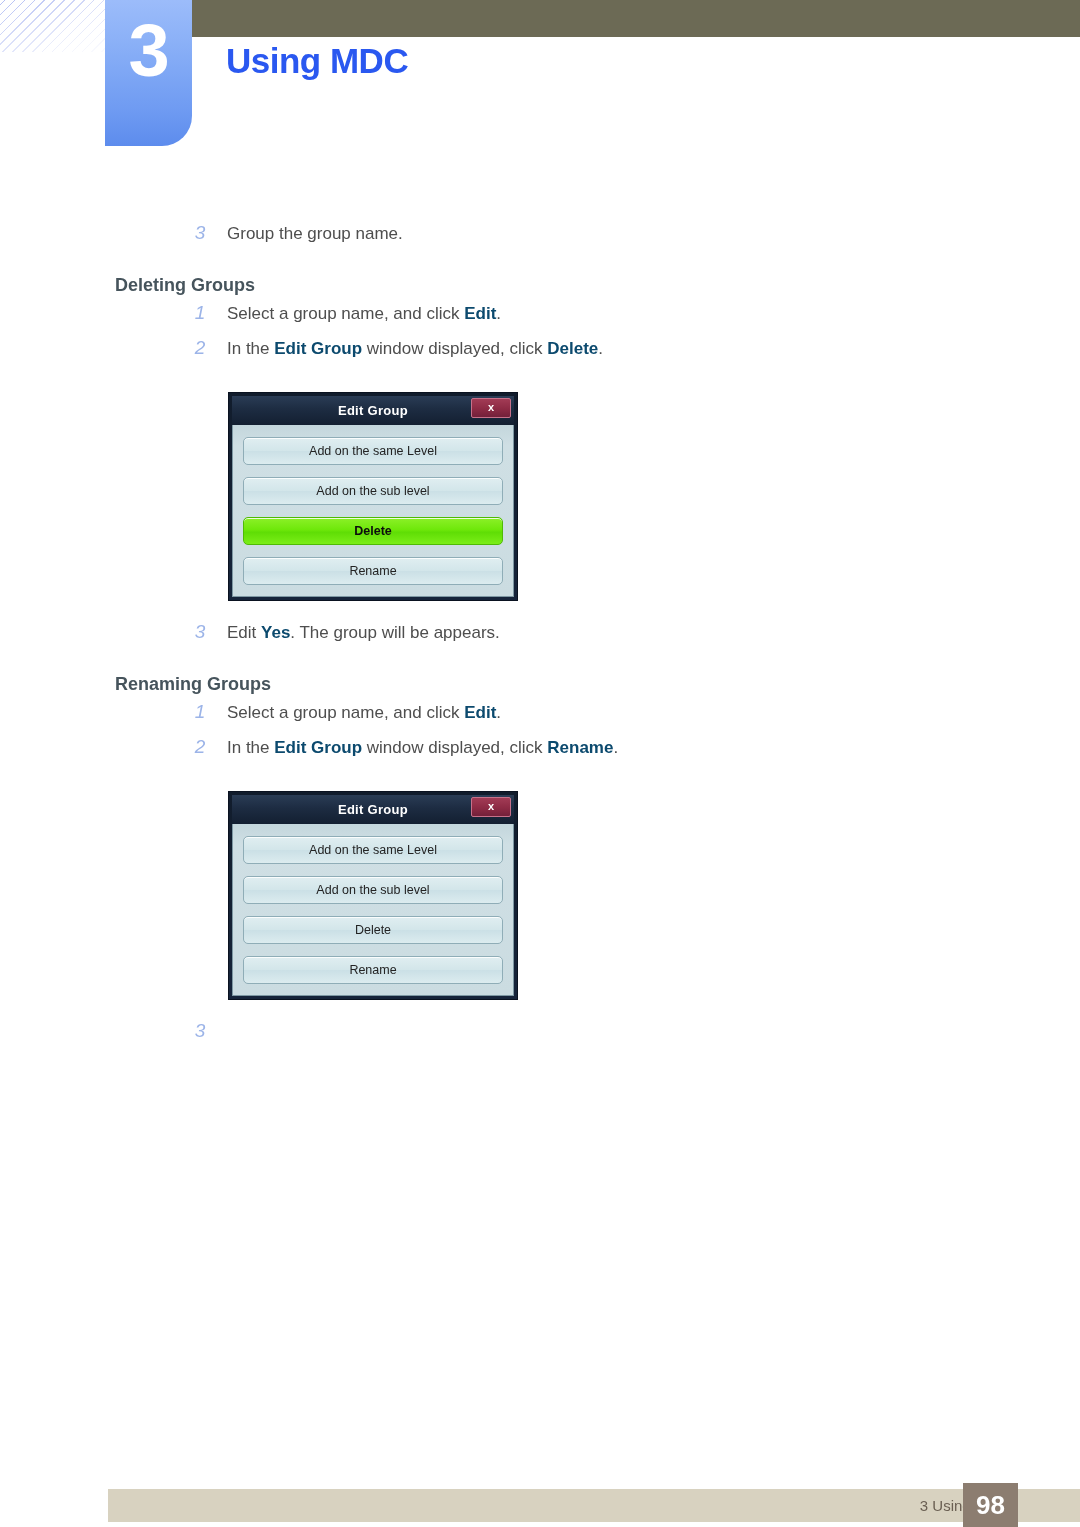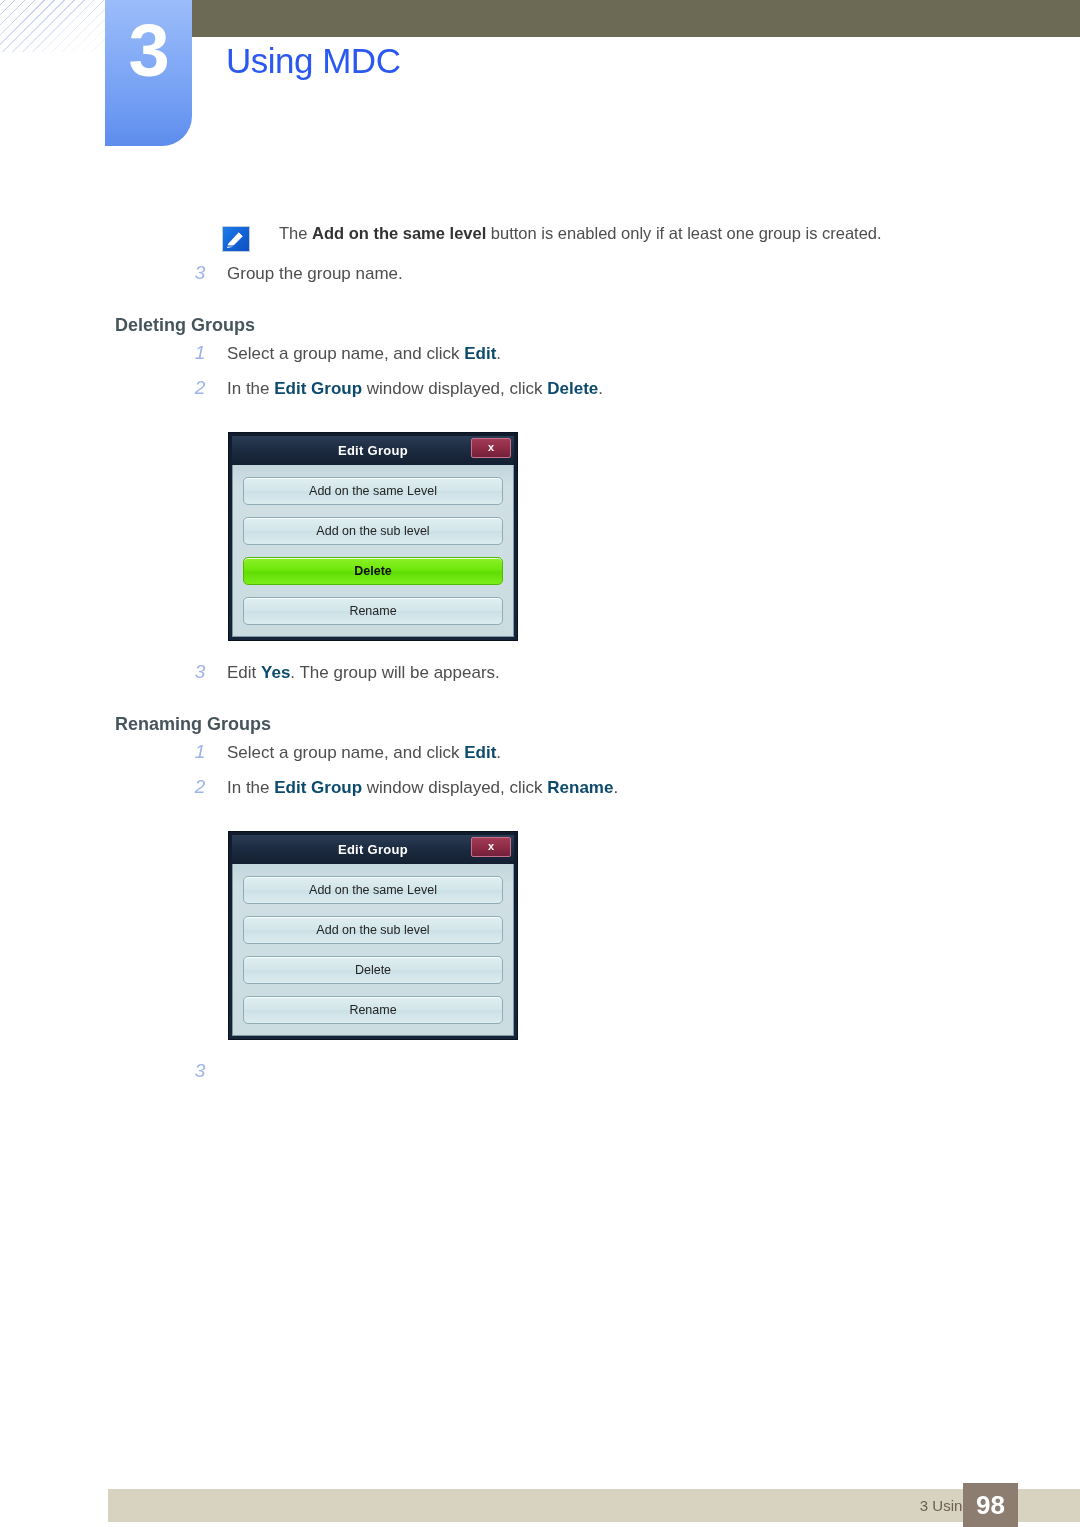--- a/index.html
+++ b/index.html
@@ -67,21 +67,21 @@
     line-height: 1;
     letter-spacing: -1px;
   }
 
   
   .page-title {
     position: absolute;
     left: 226px;
     top: 41px;
     font-size: 35px;
-    font-weight: normal;
+    font-weight: bold;
     color: #2a58f0;
     letter-spacing: -0.5px;
   }
 
   
   .content {
     position: absolute;
     left: 0;
     top: 222px;
     width: 1080px;
@@ -263,30 +263,20 @@
 <div class="header-bar"></div>
 
 <div class="chapter-tab">
   <div class="num">3</div>
 </div>
 
 <div class="page-title">Using MDC</div>
 
 <div class="content">
 
-  <div class="note-row">
-    <span class="note-icon">
-      <svg width="26" height="24" viewBox="0 0 26 24" aria-hidden="true">
-        <path d="M5 17 L16 5 L20 9 L9 20 L4 21 Z" fill="#ffffff"></path>
-        <path d="M4 19 L11 19" stroke="#1565d8" stroke-width="1.2" fill="none"></path>
-        <path d="M16 5 L20 9" stroke="#1565d8" stroke-width="1" fill="none"></path>
-      </svg>
-    </span>
-    <span class="note-text"><span>The </span><b>Add on the same level</b><span> button is enabled only if at least one group is created.</span></span>
-  </div>
 
   <div class="step">
     <span class="idx">3</span>
     <span class="txt">Group the group name.</span>
   </div>
 
   <div class="spacer-12"></div>
 
   <div class="section-head">Deleting Groups</div>
 

